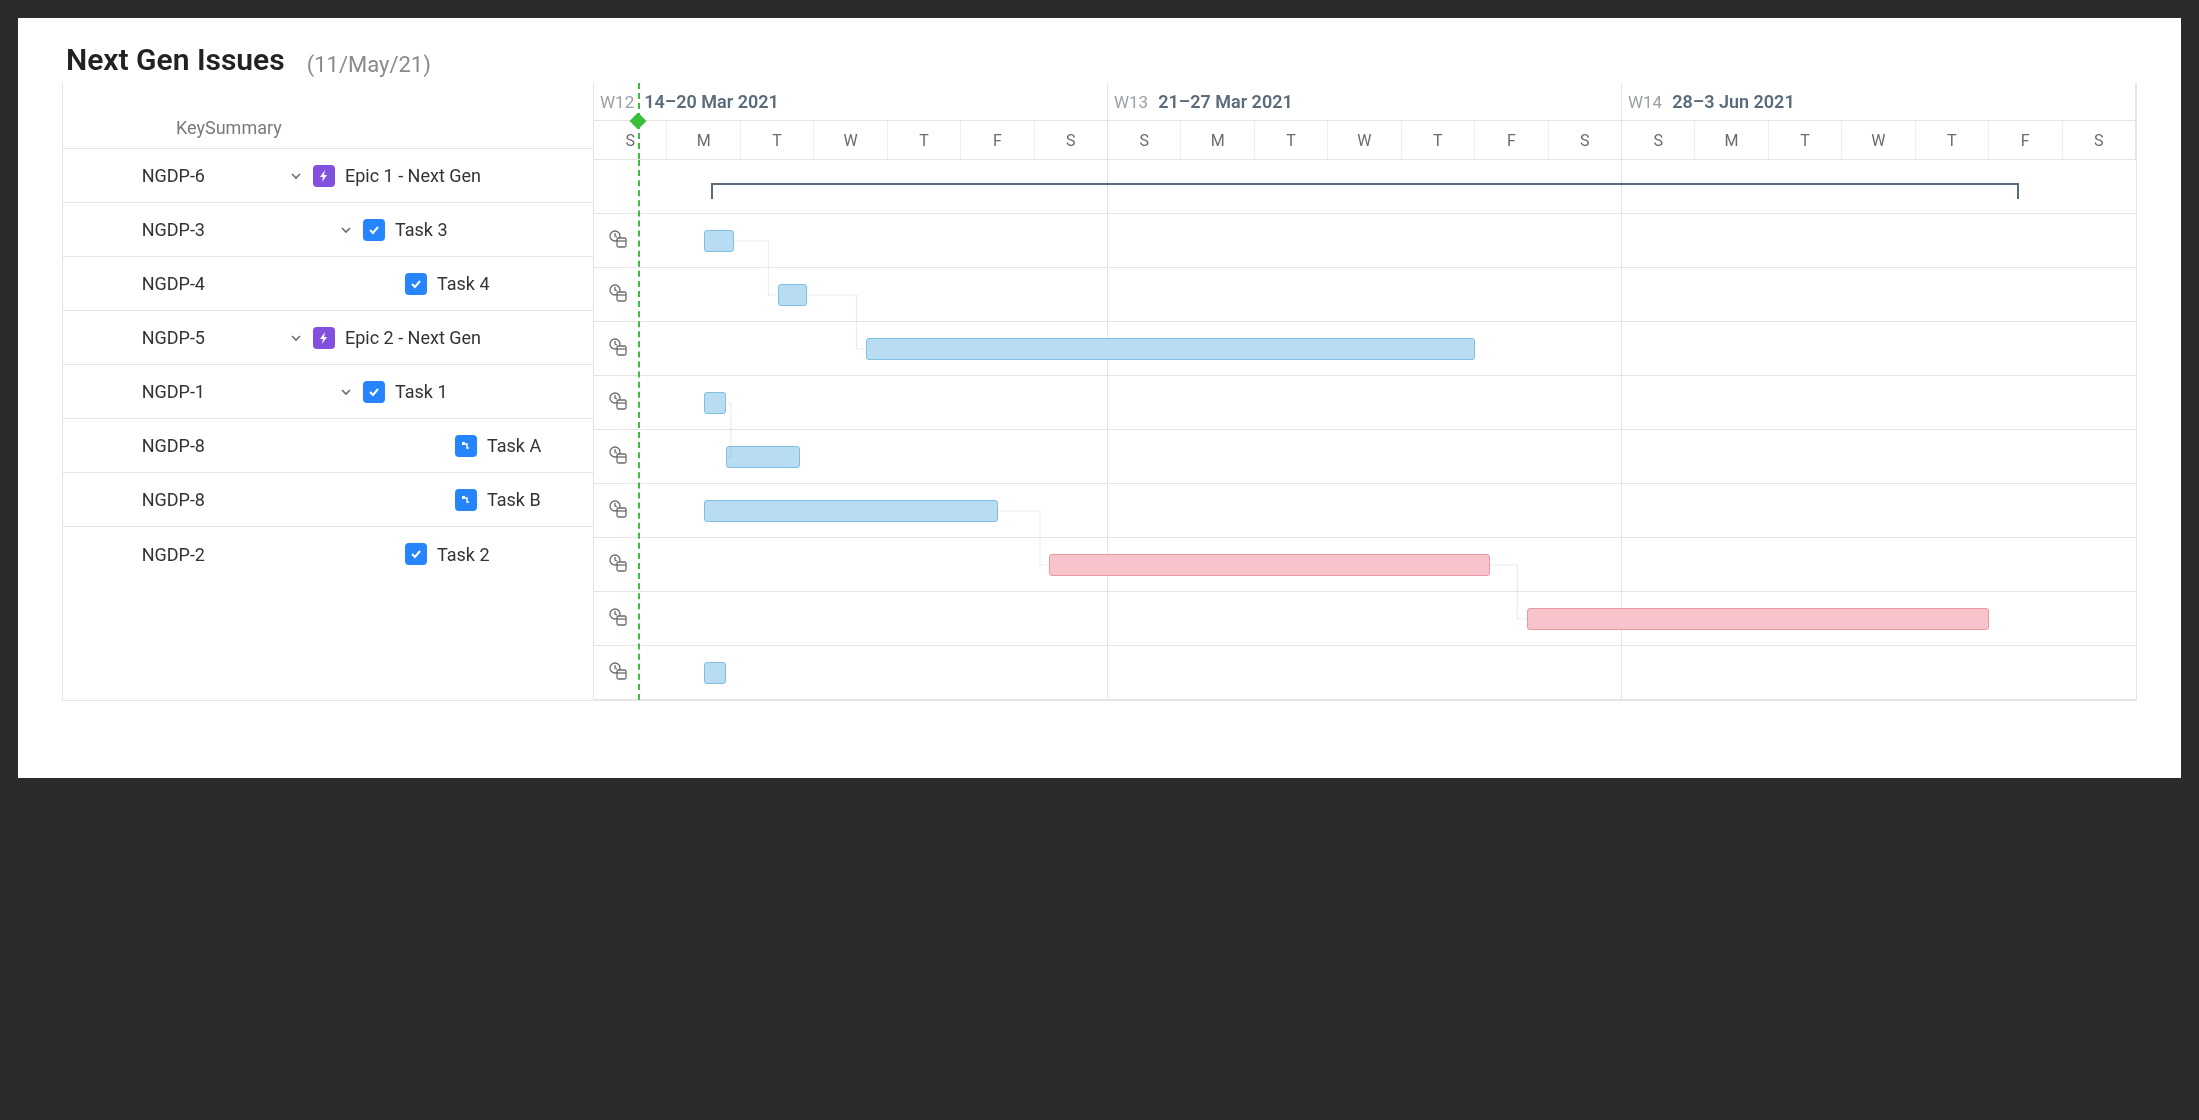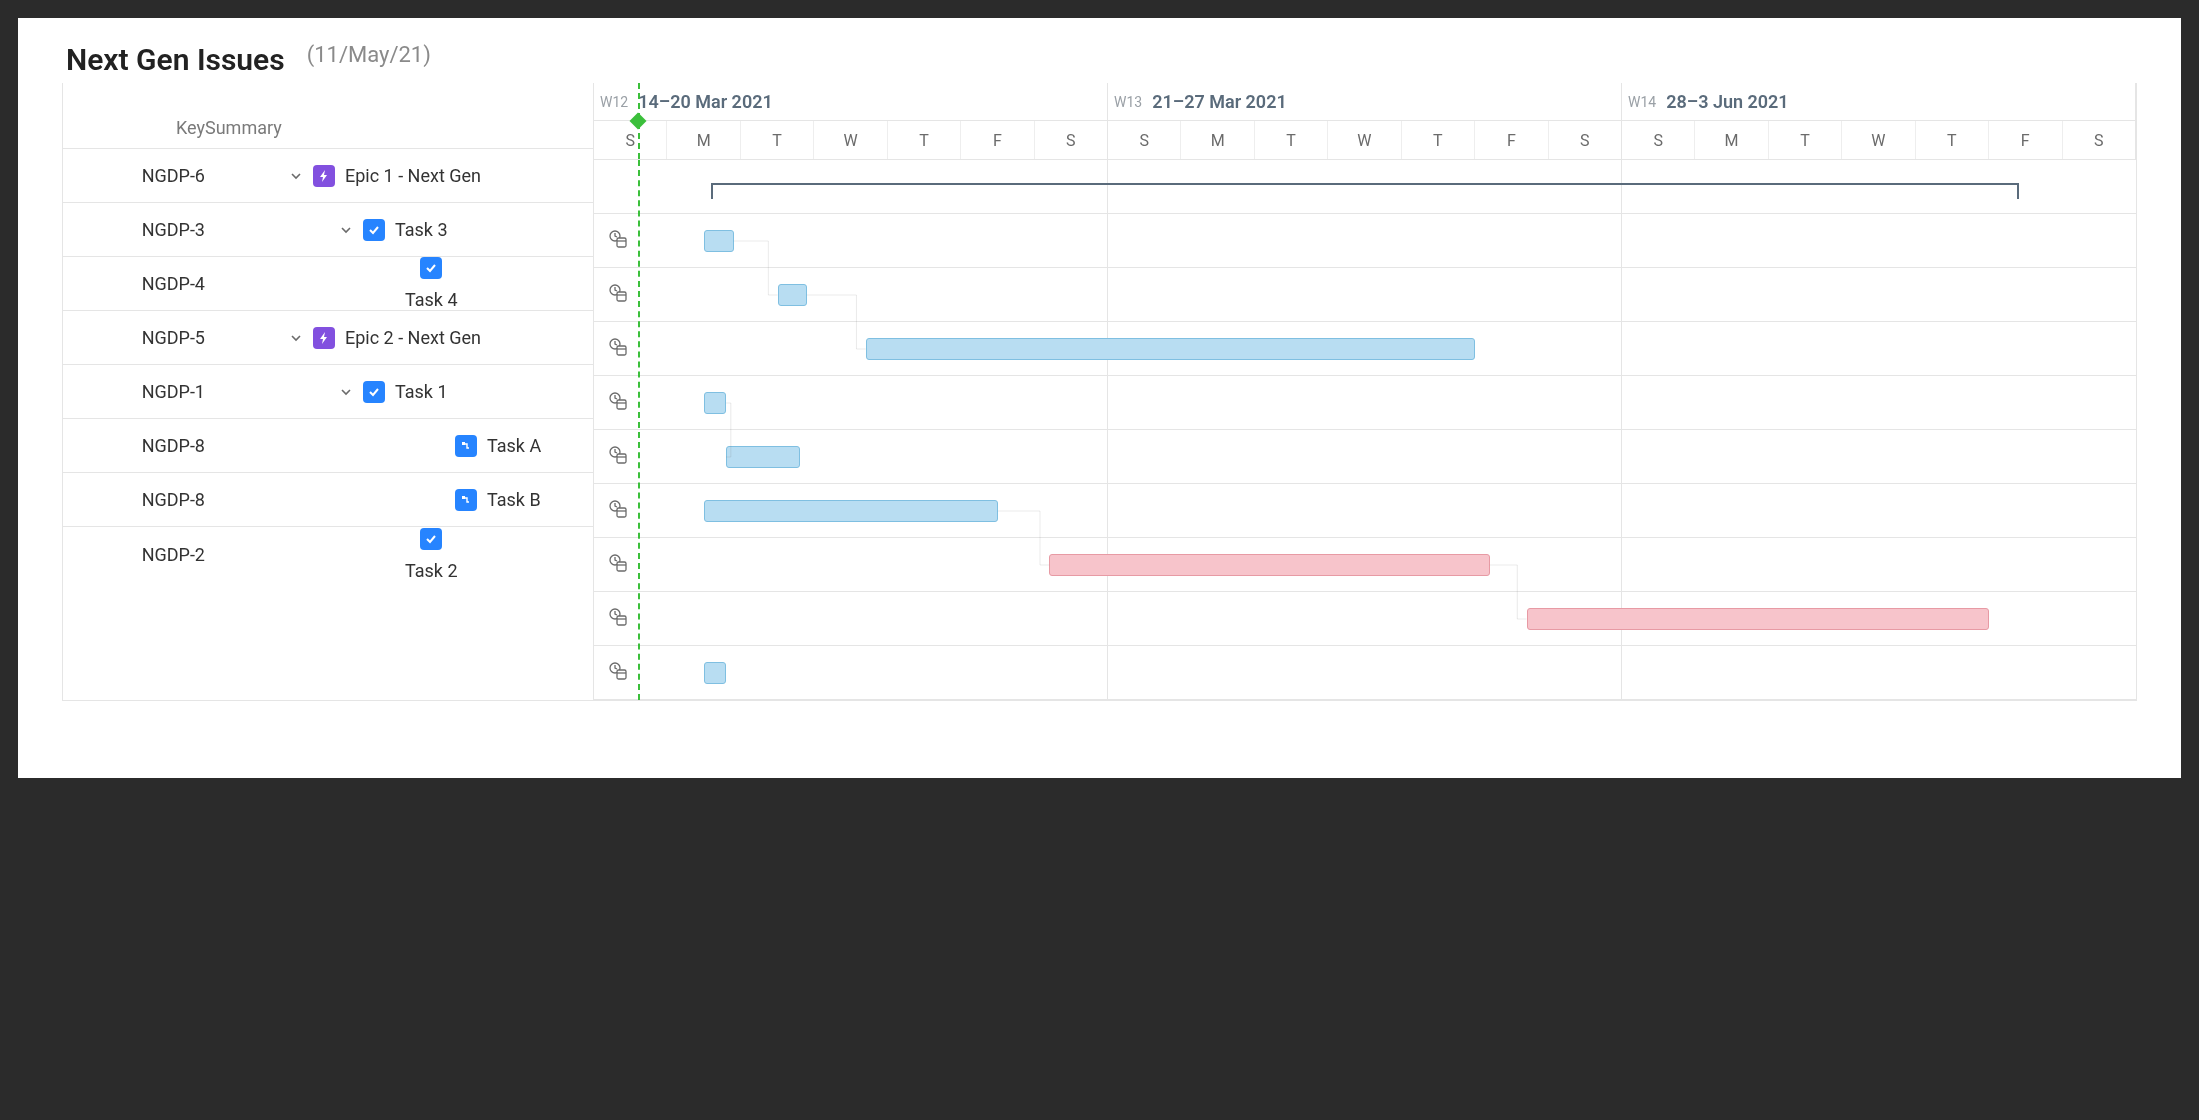--- a/index.html
+++ b/index.html
@@ -10,21 +10,21 @@
   }
   .canvas {
     background: #fff;
     width: 100%;
     height: 760px;
     padding: 24px 44px;
   }
 
   .title-row {
     display: flex;
-    align-items: flex-start;
+    align-items: flex-end;
     gap: 22px;
     padding-left: 4px;
     margin-bottom: 6px;
   }
   .title {
     font-size: 30px;
     font-weight: 600;
     color: #222;
   }
   .date-sub {
@@ -74,21 +74,21 @@
   .lrow .sum {
     display: flex;
     align-items: center;
     gap: 10px;
   }
 
   
   .ind-0 { padding-left: 34px; }
   .ind-1 { padding-left: 84px; }
   .ind-2 { padding-left: 134px; } 
-  .ind-2b { padding-left: 200px; flex-direction: column; }
+  .ind-2b { padding-left: 200px; }
   .ind-3b { padding-left: 250px; }
 
   .chev {
     width: 14px; height: 14px;
     display: inline-flex;
     align-items: center; justify-content: center;
     color: #6b6b6b;
     cursor: pointer;
   }
 
@@ -135,21 +135,21 @@
   }
   .t-week:last-child{border-right:none;}
   .t-week-top{
     height: 38px;
     display:flex;
     align-items:center;
     gap:10px;
     padding:0 6px;
     border-bottom:1px solid #e5e5e5;
   }
-  .t-week-num{color:#9aa0a6;font-size:14px;}
+  .t-week-num{color:#9aa0a6;font-size:17px;}
   .t-week-range{color:#5a6b7b;font-weight:600;font-size:18px;}
   .t-days{
     display:flex;
     flex:1;
   }
   .t-day{
     flex:1;
     display:flex;align-items:center;justify-content:center;
     font-size:16px;color:#6b6b6b;
     border-right:1px solid #eee;

